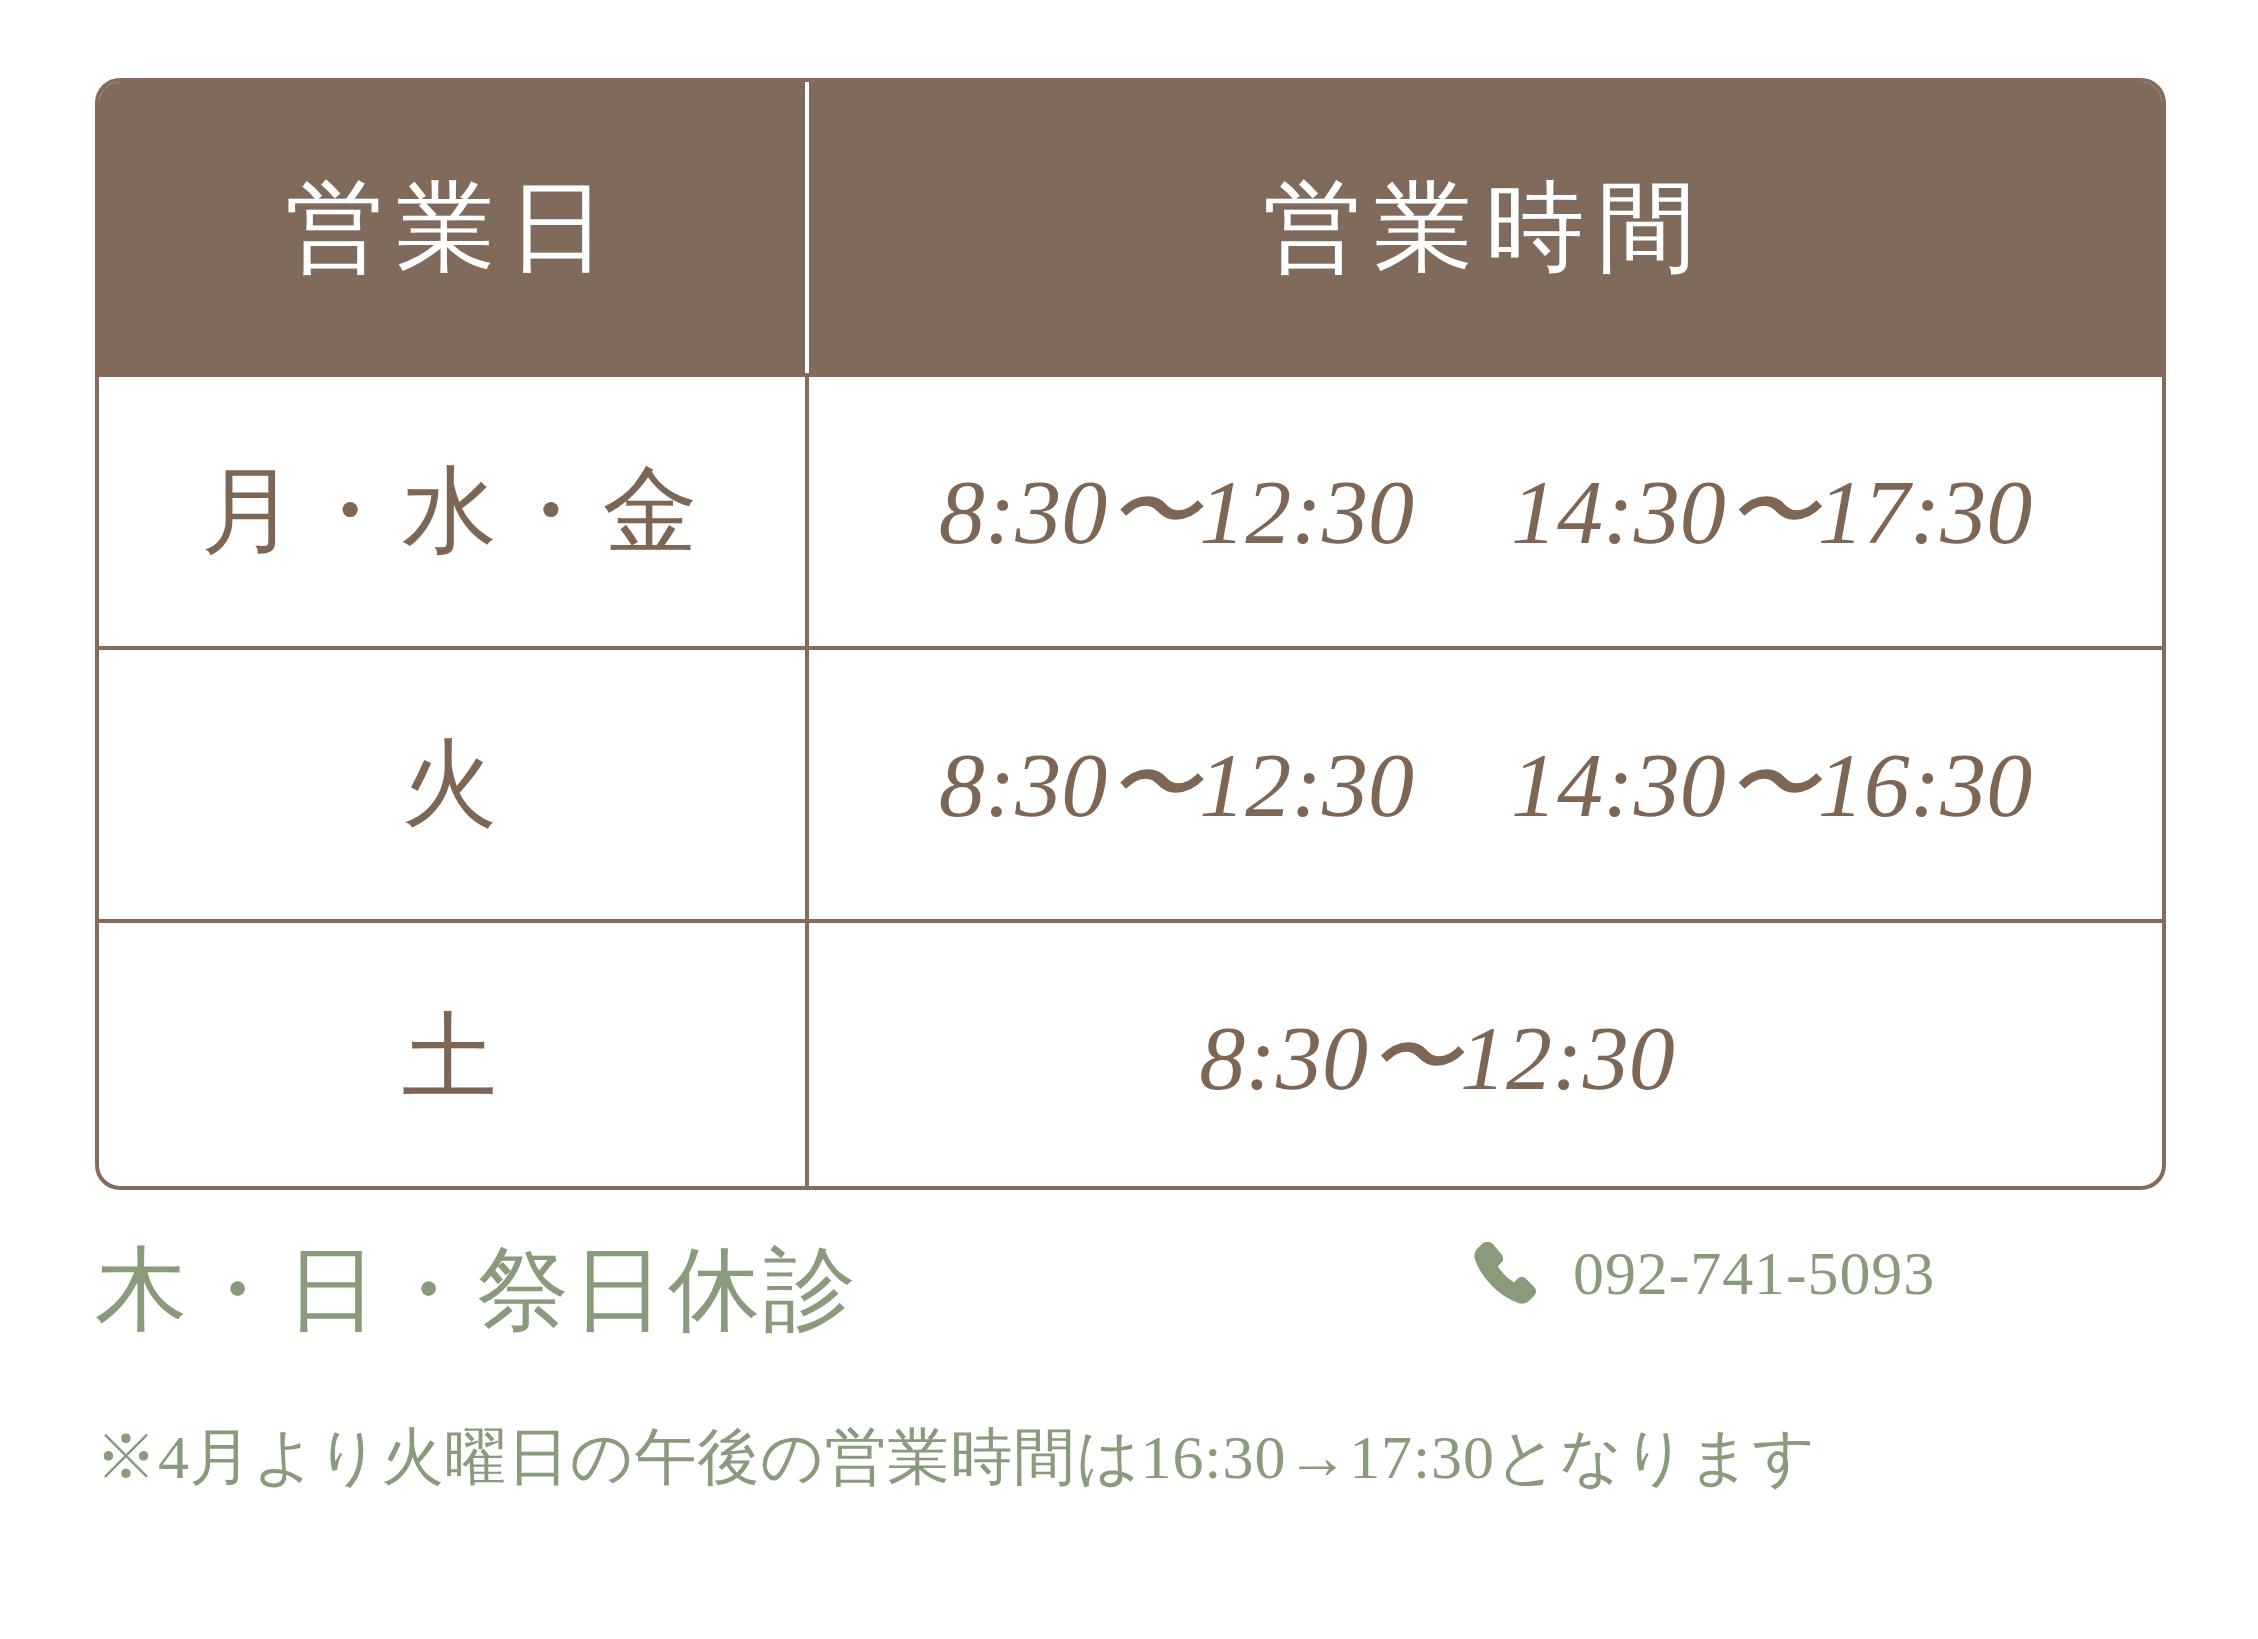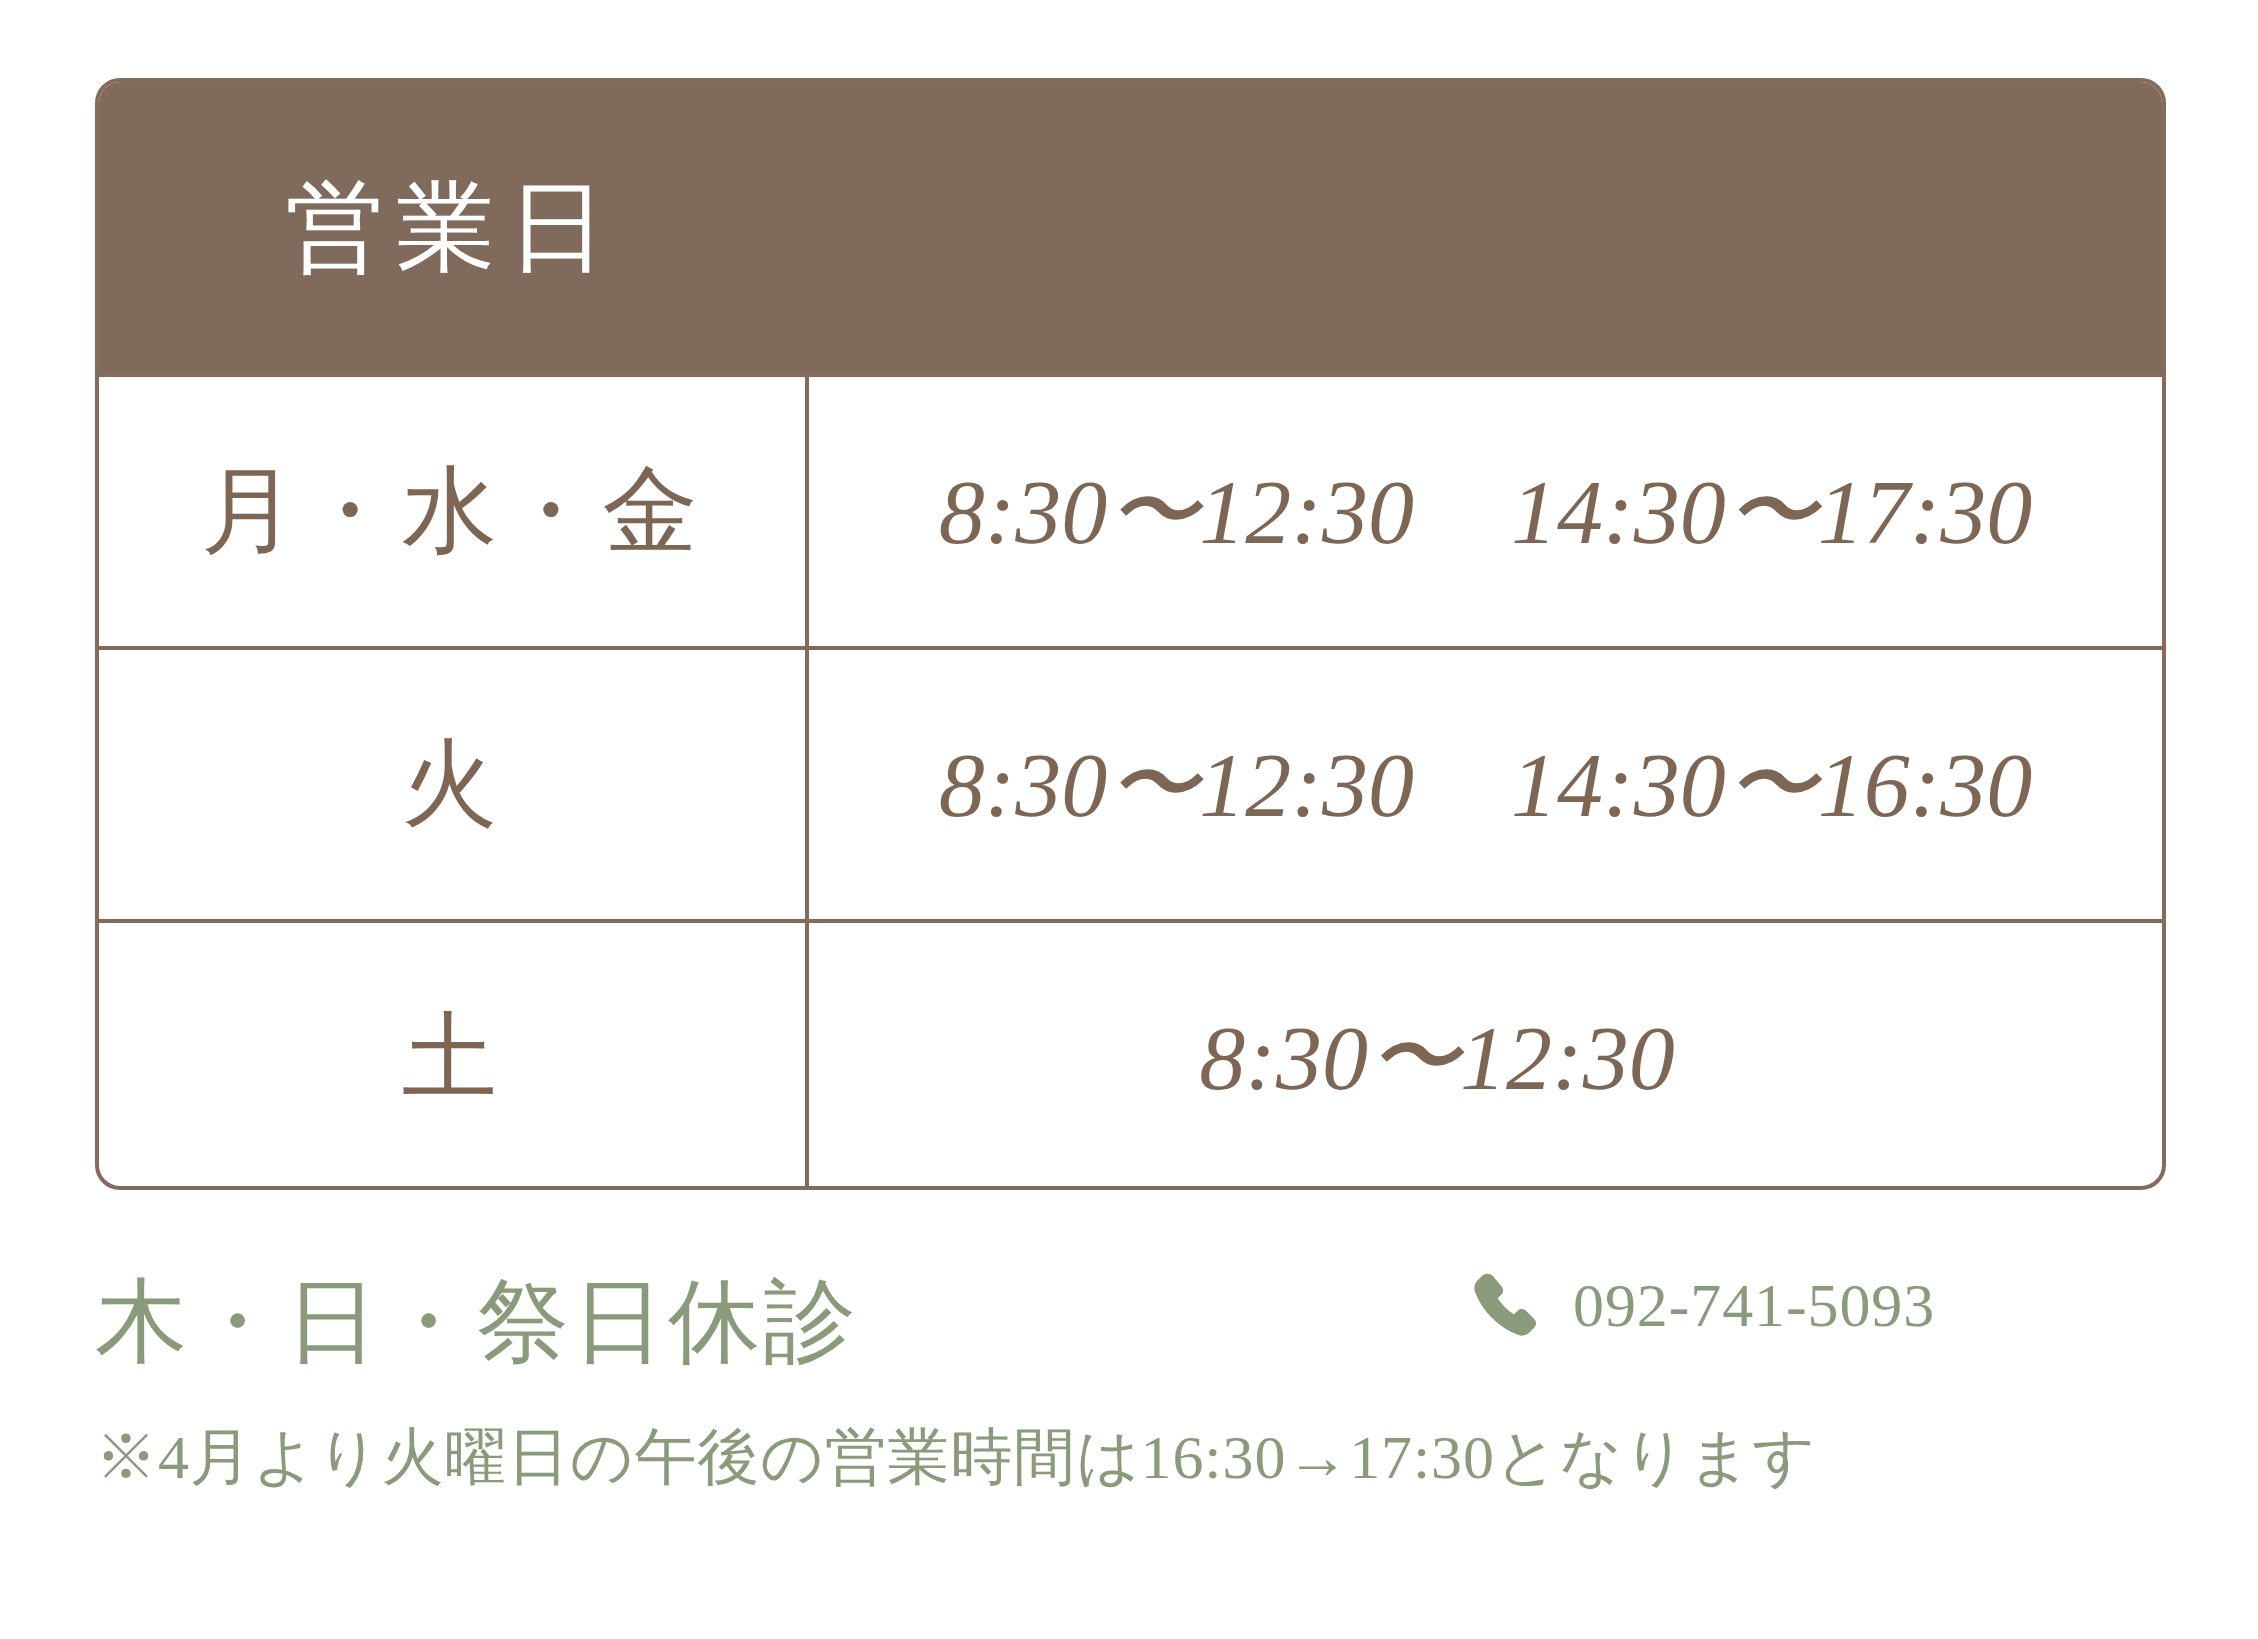--- a/index.html
+++ b/index.html
@@ -117,21 +117,20 @@
   .footer {
     position: absolute;
     left: 95px;
     top: 1235px;
     width: 2082px;
   }
 
   .footer-main {
     position: relative;
     height: 132px;
-    margin-top: 32px;
   }
 
   .closed-days {
     position: absolute;
     left: 0;
     top: 0;
     color: #8A9B7C;
     font-size: 92px;
     line-height: 1.2;
     letter-spacing: 3.5px;
@@ -178,20 +177,23 @@
 <body>
 
 <div class="card">
 
   <div class="hours-table">
 
     <div class="table-row header">
       <div class="cell-day">
         <span class="th-text">営業日</span>
       </div>
+      <div class="cell-time">
+        <span class="th-text">営業時間</span>
+      </div>
     </div>
 
     <div class="table-row body">
       <div class="cell-day">
         <span class="day-text">月・水・金</span>
       </div>
       <div class="cell-time">
         <span class="times">
           <span class="time-slot">8:30〜12:30</span>
           <span class="time-gap"></span>

